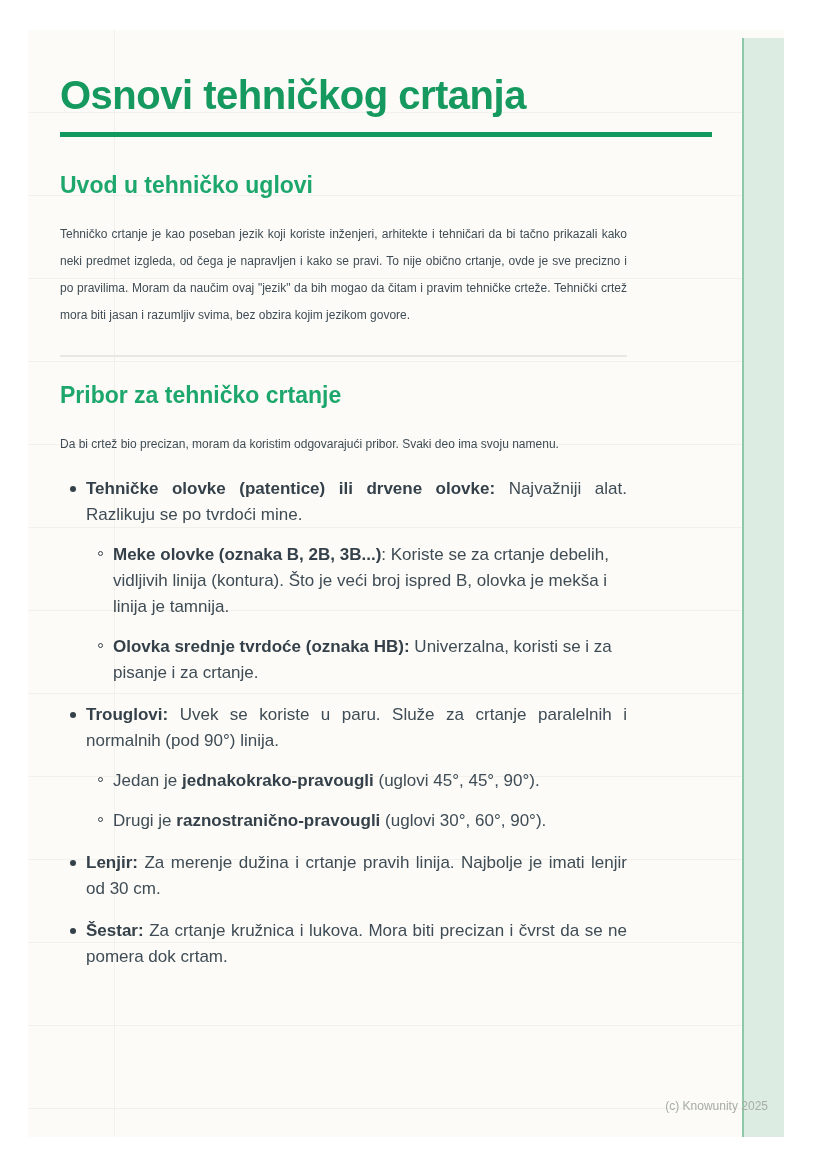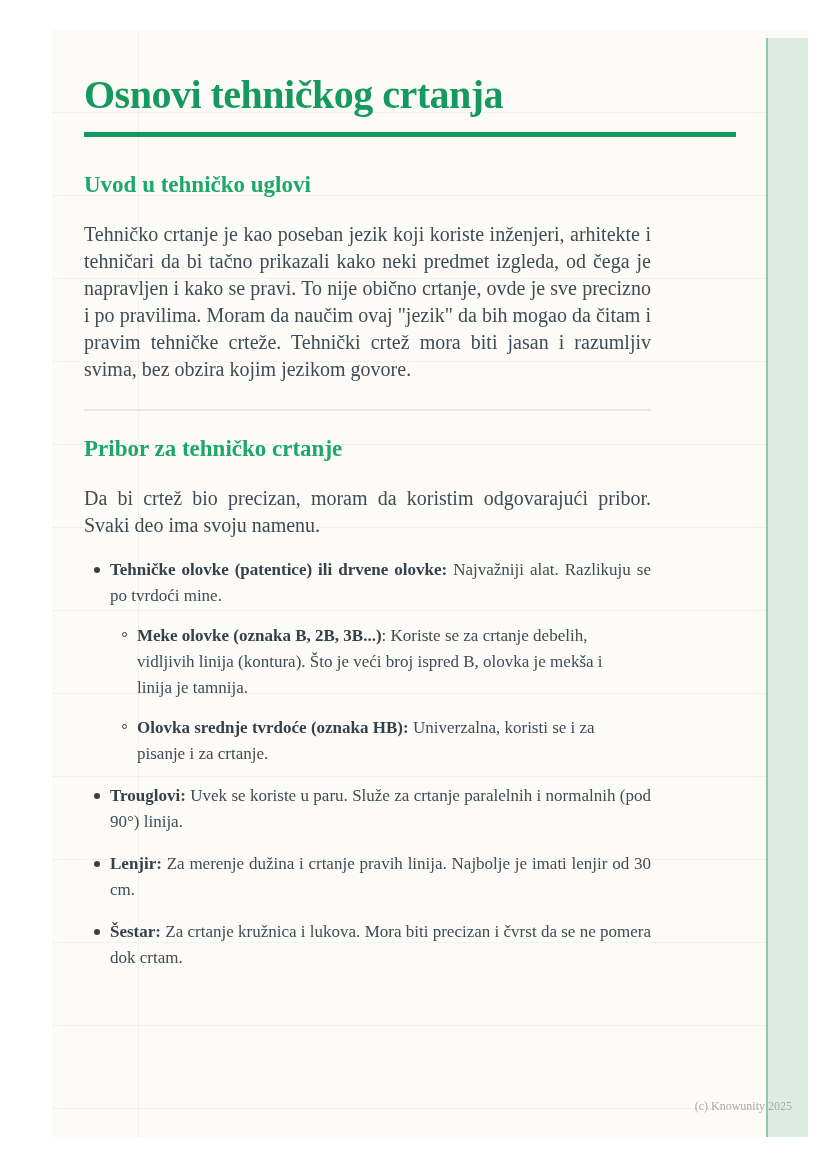--- a/index.html
+++ b/index.html
@@ -17,29 +17,28 @@
   *{box-sizing:border-box;}
   html,body{margin:0;padding:0;}
   body{
     width:828px;height:1171px;
     background:#ffffff;
     position:relative;
     font-family:"Liberation Sans", sans-serif;
     overflow:hidden;
   }
   .page{
-    position:absolute;left:52px;top:30px;
+    position:absolute;left:28px;top:30px;
     width:756px;height:1107px;
     background-color:var(--page-bg);
     
     background-image:
       repeating-linear-gradient(to bottom, transparent 0, transparent 82px, rgba(158,148,126,0.10) 82px, rgba(158,148,126,0.10) 83px),
       linear-gradient(to right, transparent 86px, rgba(158,148,126,0.10) 86px, rgba(158,148,126,0.10) 87px, transparent 87px);
     overflow:hidden;
-    font-family:Liberation Serif, serif;
   }
   .band{
     position:absolute;top:8px;right:0;bottom:0;width:42px;
     background:var(--band-fill);
     border-left:2px solid var(--band-edge);
     z-index:1;
   }
   .content{
     position:absolute;left:32px;top:42px;width:567px;z-index:2;
     color:var(--body-text);
@@ -55,21 +54,21 @@
     background:var(--underline);
     margin:0 0 34px 0;
   }
   h2.heading{
     margin:0 0 22px 0;
     font-size:23px;line-height:28px;font-weight:700;
     color:var(--accent-heading);
   }
   p.para{
     margin:0;
-    font-size:20px;line-height:27px;
+    font-size:12px;line-height:27px;
     text-align:justify;
   }
   .divider{
     width:567px;height:2px;border:none;
     background:var(--divider);
     margin:26px 0 24px 0;
   }
   .list{margin-top:18px;font-size:17px;line-height:26px;}
   .li1{position:relative;padding-left:26px;margin-bottom:16px;}
   .li1:last-child{margin-bottom:0;}
@@ -127,20 +126,30 @@
           <div class="li2">
             <span class="circle"></span>
             <span></span><span class="b">Olovka srednje tvrdoće (oznaka HB):</span><span> Univerzalna, koristi se i za pisanje i za crtanje.</span>
           </div>
         </div>
       </div>
 
       <div class="li1">
         <span class="disc"></span>
         <div class="li1-text"><span class="b">Trouglovi:</span><span> Uvek se koriste u paru. Služe za crtanje paralelnih i normalnih (pod 90°) linija.</span></div>
+        <div class="sublist">
+          <div class="li2">
+            <span class="circle"></span>
+            <span>Jedan je </span><span class="b">jednakokrako-pravougli</span><span> (uglovi 45°, 45°, 90°).</span>
+          </div>
+          <div class="li2">
+            <span class="circle"></span>
+            <span>Drugi je </span><span class="b">raznostranično-pravougli</span><span> (uglovi 30°, 60°, 90°).</span>
+          </div>
+        </div>
       </div>
 
       <div class="li1">
         <span class="disc"></span>
         <div class="li1-text"><span class="b">Lenjir:</span><span> Za merenje dužina i crtanje pravih linija. Najbolje je imati lenjir od 30 cm.</span></div>
       </div>
 
       <div class="li1">
         <span class="disc"></span>
         <div class="li1-text"><span class="b">Šestar:</span><span> Za crtanje kružnica i lukova. Mora biti precizan i čvrst da se ne pomera dok crtam.</span></div>

